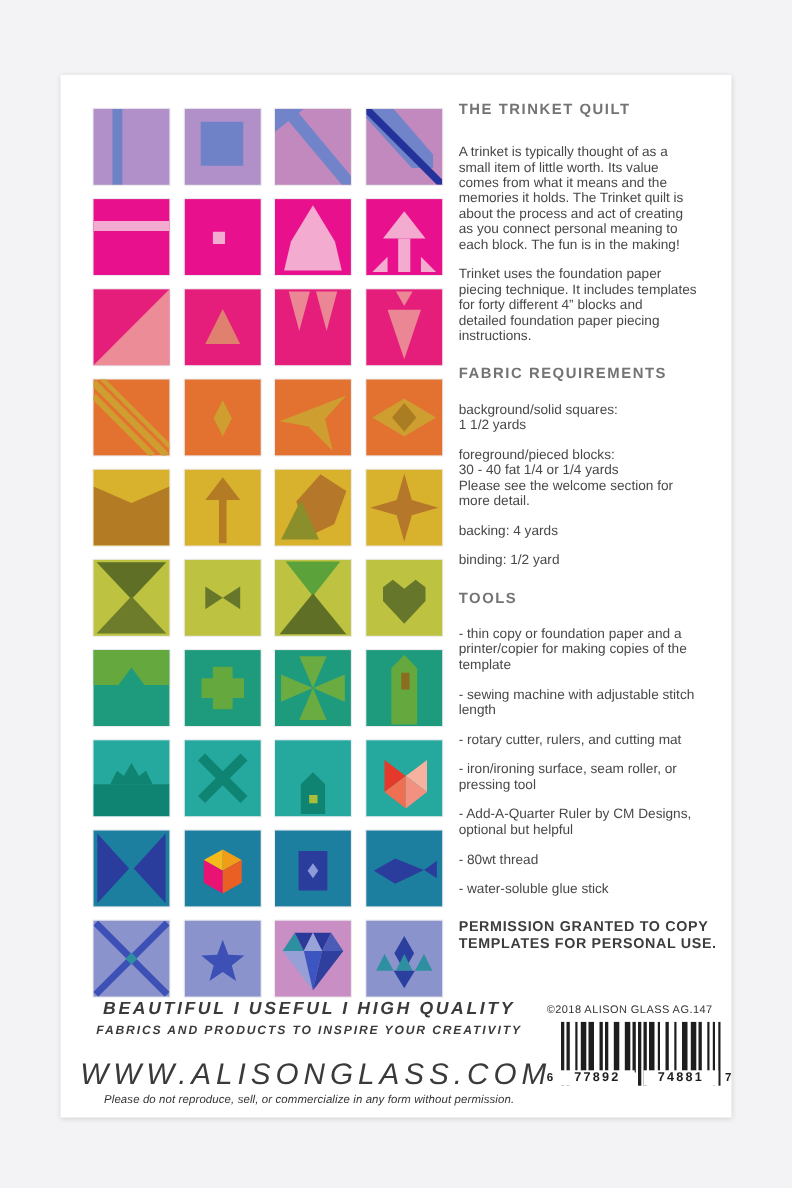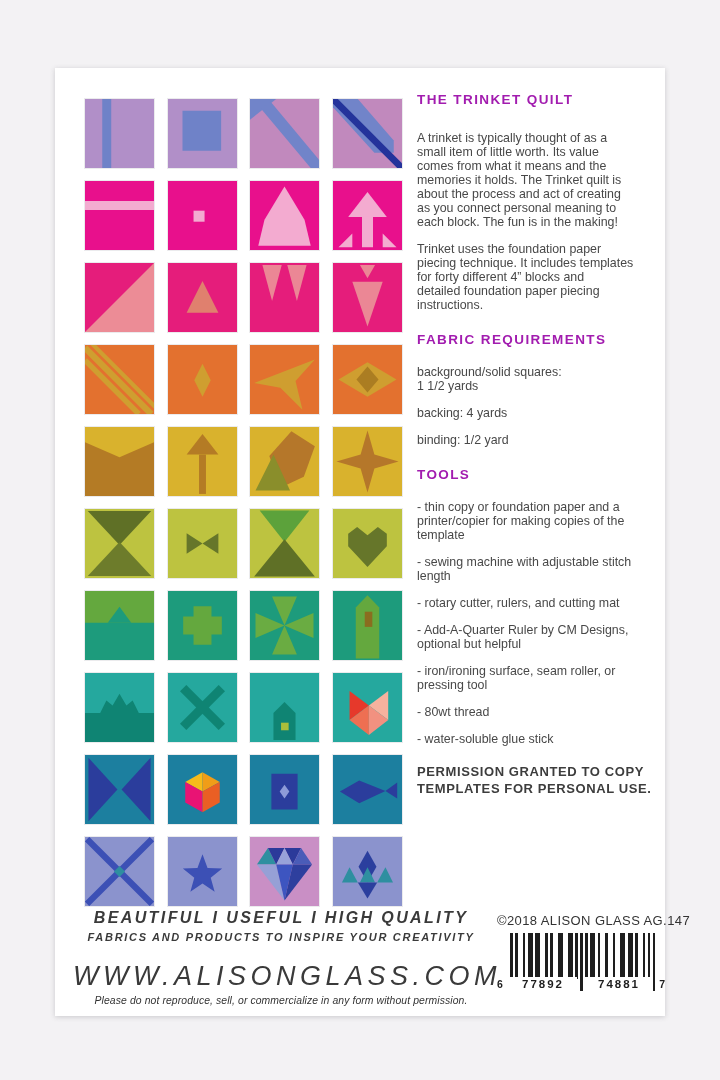--- a/index.html
+++ b/index.html
@@ -21,21 +21,21 @@
     outline:1px solid rgba(110,110,125,.14);
   }
   .block svg{display:block;width:100%;height:100%;}
   
   .info{
     position:absolute;left:362px;top:24px;width:248px;
     color:#474747;
   }
   .info h1,.info h2{
     font-size:13.5px;font-weight:700;letter-spacing:1.4px;
-    color:#a21caf;margin:0;
+    color:#737373;margin:0;
   }
   .info h1{margin-bottom:24px;}
   .info h2{margin-top:20px;margin-bottom:18px;}
   .body{
     font-size:12.4px;line-height:1.13;margin:0 0 13px 0;
     white-space:pre-line;color:#484848;
   }
   .perm{
     font-size:13px;font-weight:700;letter-spacing:.6px;line-height:1.25;
     color:#3d3d3d;margin-top:18px;white-space:pre-line;
@@ -45,21 +45,21 @@
     position:absolute;left:18px;top:841px;width:416px;text-align:center;
     color:#3a3a3a;
     font-style:italic;
   }
   .f1{font-size:16px;font-weight:700;letter-spacing:2.4px;margin-bottom:4px;}
   .f2{font-size:11px;font-weight:700;letter-spacing:1.7px;margin-bottom:18px;}
   .f3{font-size:27px;font-weight:500;letter-spacing:4.5px;margin-bottom:3px;}
   .f4{font-size:10.4px;font-weight:500;letter-spacing:.1px;color:#333;}
   
   .bc{position:absolute;left:440px;top:845px;width:172px;color:#333;}
-  .bc-c{font-size:13px;font-weight:500;letter-spacing:.4px;margin-left:2px;margin-bottom:5px;white-space:nowrap;}
+  .bc-c{font-size:10px;font-weight:500;letter-spacing:.4px;margin-left:2px;margin-bottom:5px;white-space:nowrap;}
   .bc-wrap{position:relative;margin:0 2px;}
   .bars{display:flex;align-items:flex-start;height:58px;padding:0 13px;}
   .bars div{flex:none;}
   .bar{background:#1e1e1e;}
   .sp{background:transparent;}
   .digits{
     display:flex;align-items:center;margin-top:-14px;position:relative;
     font-size:11.5px;font-weight:600;letter-spacing:2px;color:#1e1e1e;
   }
   .dg{background:#fff;flex:1;text-align:center;padding:1px 0;}
@@ -330,35 +330,39 @@
 each block. The fun is in the making!</p>
     <p class="body">Trinket uses the foundation paper
 piecing technique. It includes templates
 for forty different 4” blocks and
 detailed foundation paper piecing
 instructions.</p>
     <h2>FABRIC REQUIREMENTS</h2>
     <div id="fabric-items">
         <p class="body">background/solid squares:
 1 1/2 yards</p>
+        <p class="body">foreground/pieced blocks:
+30 - 40 fat 1/4 or 1/4 yards
+Please see the welcome section for
+more detail.</p>
         <p class="body">backing: 4 yards</p>
         <p class="body">binding: 1/2 yard</p>
       </div>
     <h2>TOOLS</h2>
     <div id="tools-items">
         <p class="body">- thin copy or foundation paper and a
 printer/copier for making copies of the
 template</p>
         <p class="body">- sewing machine with adjustable stitch
 length</p>
         <p class="body">- rotary cutter, rulers, and cutting mat</p>
+        <p class="body">- iron/ironing surface, seam roller, or
+pressing tool</p>
         <p class="body">- Add-A-Quarter Ruler by CM Designs,
 optional but helpful</p>
-        <p class="body">- iron/ironing surface, seam roller, or
-pressing tool</p>
         <p class="body">- 80wt thread</p>
         <p class="body">- water-soluble glue stick</p>
       </div>
     <p class="perm">PERMISSION GRANTED TO COPY
 TEMPLATES FOR PERSONAL USE.</p>
   </div>
 
   <div class="footer">
     <div class="f1">BEAUTIFUL  I  USEFUL  I  HIGH QUALITY</div>
     <div class="f2">FABRICS AND PRODUCTS TO INSPIRE YOUR CREATIVITY</div>

